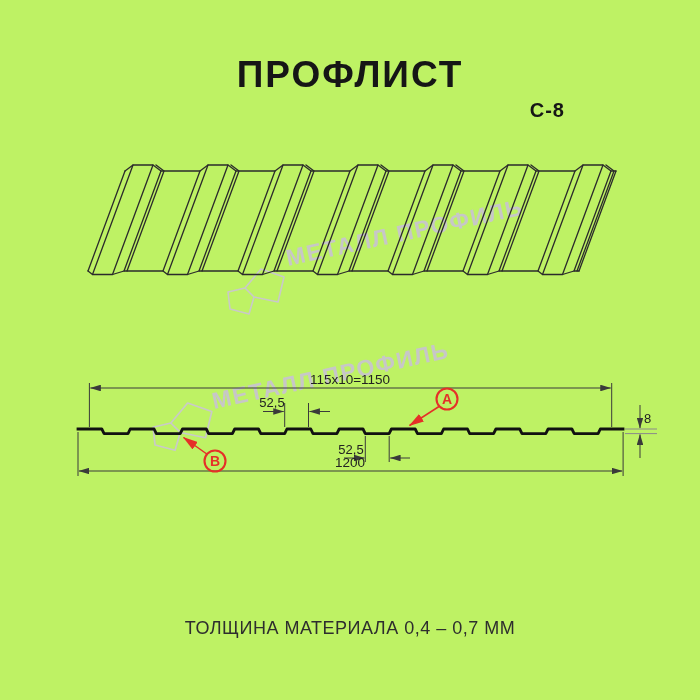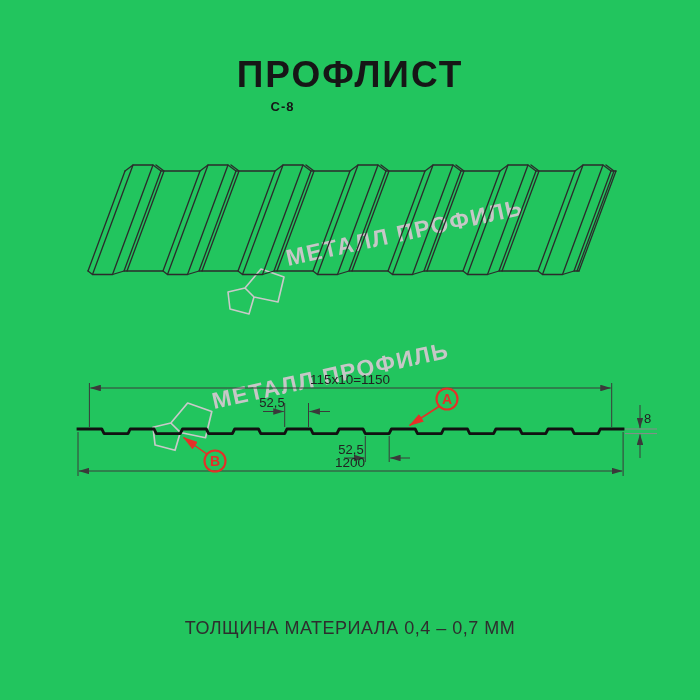--- a/index.html
+++ b/index.html
@@ -1,21 +1,21 @@
 <!DOCTYPE html>
 <html><head>
 <meta charset="utf-8">
 <style>
   html,body{margin:0;padding:0;background:#fff;}
-  .page{position:relative;width:700px;height:700px;background:#22c55e;overflow:hidden;
+  .page{position:relative;width:700px;height:700px;background:#bef264;overflow:hidden;
         font-family:"Liberation Sans", sans-serif;}
   .title{position:absolute;top:54px;left:0;width:700px;text-align:center;
          font-size:37px;font-weight:bold;letter-spacing:2px;color:#161616;}
-  .subtitle{position:absolute;top:99px;left:0;width:565px;text-align:center;
-         font-size:13px;font-weight:bold;letter-spacing:1px;color:#161616;}
+  .subtitle{position:absolute;top:99px;left:0;width:565px;text-align:right;
+         font-size:20px;font-weight:bold;letter-spacing:1px;color:#161616;}
   .footer{position:absolute;top:618px;left:0;width:700px;text-align:center;
          font-size:18px;color:#2e2e2e;letter-spacing:.5px;}
   svg.diagram{position:absolute;left:0;top:0;}
   .wmtext{font-size:23px;font-weight:bold;letter-spacing:1.5px;fill:#c7c7c7;}
   .wmlogo{fill:none;stroke:#c9c9c9;stroke-width:1.6;stroke-linejoin:round;}
   .art{fill:none;stroke:#2b2b2b;stroke-width:1.3;stroke-linejoin:round;stroke-linecap:round;}
   .xs{fill:none;stroke:#111;stroke-width:2.8;stroke-linejoin:round;stroke-linecap:square;}
   .dim{stroke:#3a3a3a;stroke-width:1;fill:none;}
   .dimgray{stroke:#8a8a8a;stroke-width:1;fill:none;}
   .dimtxt{font-size:13px;fill:#222;}

